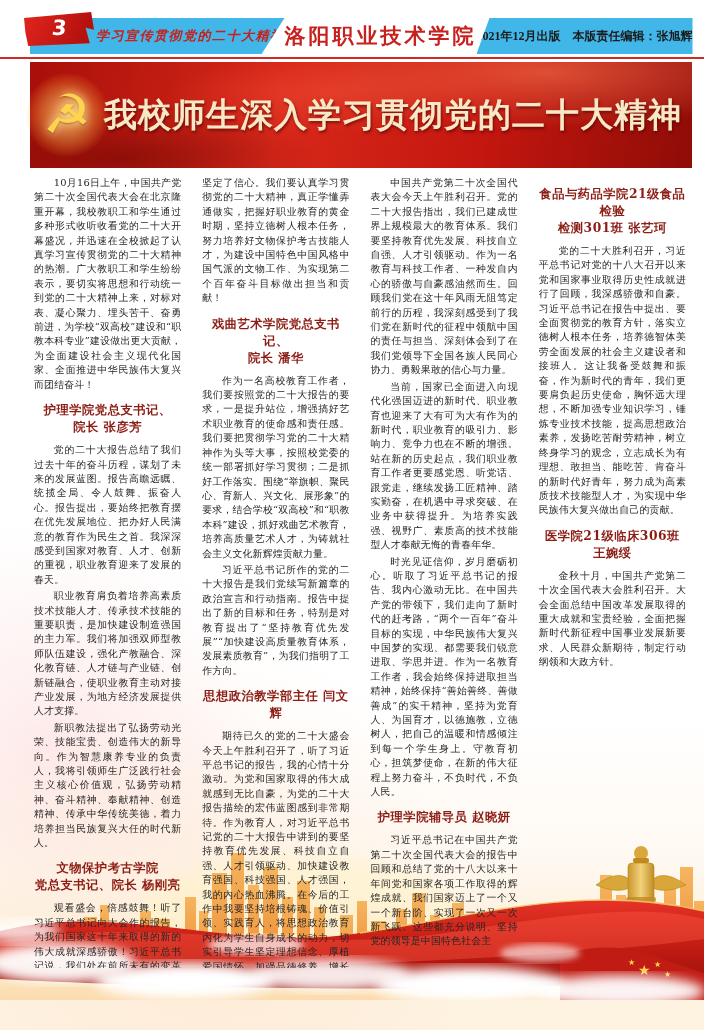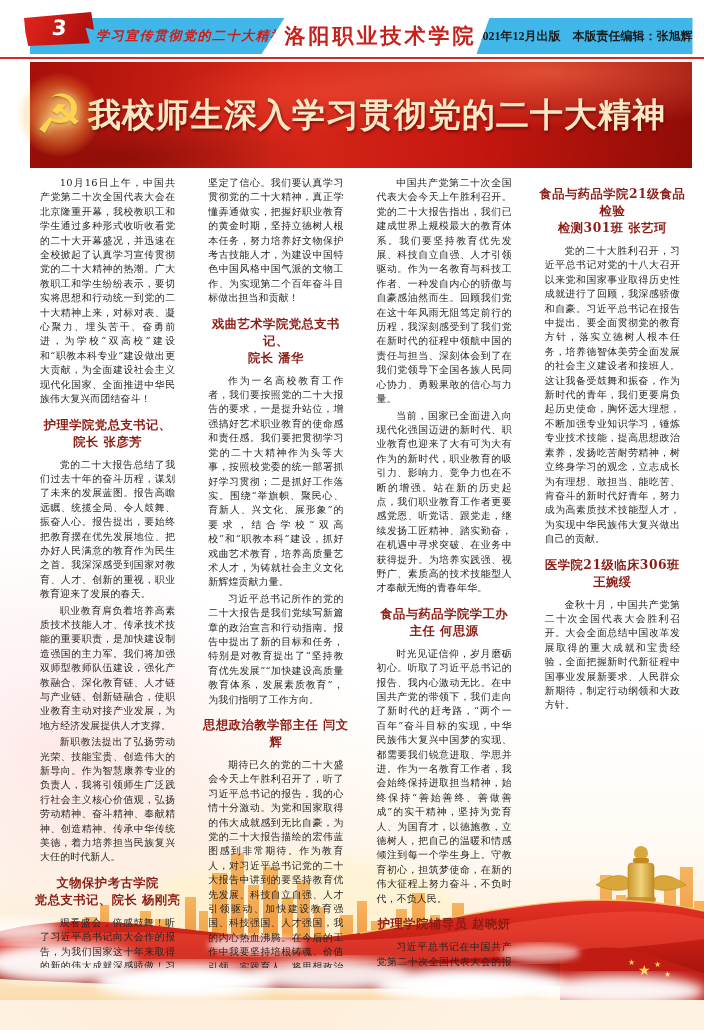--- a/index.html
+++ b/index.html
@@ -66,38 +66,38 @@
     position:absolute;width:84px;height:84px;border-radius:50%;
     background:radial-gradient(circle,rgba(255,220,120,.8),rgba(255,180,60,.25) 55%,transparent 72%);
   }
   .emblem .glyph{
     position:relative;font-family:"DejaVu Sans",sans-serif;font-size:54px;color:#ffd34d;
     text-shadow:0 0 10px #ffe9a0,0 1px 2px #7a3c00;line-height:1;
   }
   .banner-title{
     flex:1;text-align:center;color:#f8e9c6;font-weight:bold;font-size:33px;
     font-family:"DejaVu Sans","Liberation Sans",sans-serif;letter-spacing:1px;
-    text-shadow:1px 2px 3px rgba(80,0,0,.65);padding-right:26px;white-space:nowrap;
+    text-shadow:1px 2px 3px rgba(80,0,0,.65);padding-right:10px;white-space:nowrap;
   }
   
   .page-wash{
     position:absolute;inset:0;z-index:0;
     background:
       radial-gradient(circle at 6% 72%,rgba(250,185,185,.28),transparent 22%),
       radial-gradient(circle at 30% 88%,rgba(253,220,190,.35),transparent 26%),
       linear-gradient(to bottom,rgba(255,255,255,0) 70%,rgba(254,240,222,.55) 88%,rgba(253,233,205,.6) 96%);
   }
   
   .main{
     position:absolute;top:176px;left:30px;width:660px;height:792px;z-index:2;
     display:flex;gap:13px;overflow:hidden;
   }
   .col{flex:1 1 0;min-width:0;}
   .col p{
-    margin:0 10px 2px;font-size:9.9px;line-height:14.4px;color:#262626;
+    margin:0 4px 2px;font-size:9.9px;line-height:14.4px;color:#262626;
     text-align:justify;text-indent:2em;letter-spacing:.2px;
   }
   .col p.noindent{text-indent:0;}
   .col .head{
     color:#8c1d15;font-weight:bold;font-size:12.3px;line-height:17px;
     text-align:center;margin:9px 2px 8px;white-space:pre-line;letter-spacing:.5px;
     font-family:"DejaVu Serif",serif;
   }
   
   .decoration{position:absolute;left:0;top:845px;width:704px;height:155px;z-index:1;}
@@ -248,22 +248,20 @@
     <div class="head">戏曲艺术学院党总支书记、
 院长  潘华</div>
     <p>作为一名高校教育工作者，我们要按照党的二十大报告的要求，一是提升站位，增强搞好艺术职业教育的使命感和责任感。我们要把贯彻学习党的二十大精神作为头等大事，按照校党委的统一部署抓好学习贯彻；二是抓好工作落实。围绕“举旗帜、聚民心、育新人、兴文化、展形象”的要求，结合学校“双高校”和“职教本科”建设，抓好戏曲艺术教育，培养高质量艺术人才，为铸就社会主义文化新辉煌贡献力量。</p>
     <p>习近平总书记所作的党的二十大报告是我们党续写新篇章的政治宣言和行动指南。报告中提出了新的目标和任务，特别是对教育提出了“坚持教育优先发展”“加快建设高质量教育体系，发展素质教育”，为我们指明了工作方向。</p>
     <div class="head">思想政治教学部主任  闫文辉</div>
     <p>期待已久的党的二十大盛会今天上午胜利召开了，听了习近平总书记的报告，我的心情十分激动。为党和国家取得的伟大成就感到无比自豪，为党的二十大报告描绘的宏伟蓝图感到非常期待。作为教育人，对习近平总书记党的二十大报告中讲到的要坚持教育优先发展、科技自立自强、人才引领驱动、加快建设教育强国、科技强国、人才强国，我的内心热血沸腾。在今后的工作中我要坚持培根铸魂、价值引领、实践育人，将思想政治教育内化为学生自身成长的动力，切实引导学生坚定理想信念、厚植爱国情怀，加强品德修养，增长知识见识、培养奋斗精神、增强综合素质，为每一个学生的幸福人生筑牢价值底座。坚持立德树人、坚持五育并举、为党育人、为国育才、培养德智体美劳全面发展的社会主义建设者和接班人，以实际行动、学习和贯彻党的二十大精神。</p>
   </div>
   <div class="col">
     <p>中国共产党第二十次全国代表大会今天上午胜利召开。党的二十大报告指出，我们已建成世界上规模最大的教育体系。我们要坚持教育优先发展、科技自立自强、人才引领驱动。作为一名教育与科技工作者、一种发自内心的骄傲与自豪感油然而生。回顾我们党在这十年风雨无阻笃定前行的历程，我深刻感受到了我们党在新时代的征程中领航中国的责任与担当、深刻体会到了在我们党领导下全国各族人民同心协力、勇毅果敢的信心与力量。</p>
     <p>当前，国家已全面进入向现代化强国迈进的新时代、职业教育也迎来了大有可为大有作为的新时代，职业教育的吸引力、影响力、竞争力也在不断的增强。站在新的历史起点，我们职业教育工作者更要感党恩、听党话、跟党走，继续发扬工匠精神、踏实勤奋，在机遇中寻求突破、在业务中获得提升。为培养实践强、视野广、素质高的技术技能型人才奉献无悔的青春年华。</p>
-    <div class="head">食品与药品学院学工办
-主任  何思源</div>
     <p>时光见证信仰，岁月磨砺初心。听取了习近平总书记的报告、我内心激动无比。在中国共产党的带领下，我们走向了新时代的赶考路，“两个一百年”奋斗目标的实现，中华民族伟大复兴中国梦的实现、都需要我们锐意进取、学思并进。作为一名教育工作者，我会始终保持进取担当精神，始终保持“善始善终、善做善成”的实干精神，坚持为党育人、为国育才，以德施教，立德树人，把自己的温暖和情感倾注到每一个学生身上。守教育初心，担筑梦使命，在新的伟大征程上努力奋斗，不负时代，不负人民。</p>
     <div class="head">护理学院辅导员  赵晓妍</div>
     <p>习近平总书记在中国共产党第二十次全国代表大会的报告中回顾和总结了党的十八大以来十年间党和国家各项工作取得的辉煌成就、我们国家迈上了一个又一个新台阶、实现了一次又一次新飞跃。这些都充分说明、坚持党的领导是中国特色社会主</p>
   </div>
   <div class="col">
     <div class="head">食品与药品学院21级食品检验
 检测301班  张艺珂</div>
     <p>党的二十大胜利召开，习近平总书记对党的十八大召开以来党和国家事业取得历史性成就进行了回顾，我深感骄傲和自豪。习近平总书记在报告中提出、要全面贯彻党的教育方针，落实立德树人根本任务，培养德智体美劳全面发展的社会主义建设者和接班人。这让我备受鼓舞和振奋，作为新时代的青年，我们更要肩负起历史使命，胸怀远大理想，不断加强专业知识学习，锤炼专业技术技能，提高思想政治素养，发扬吃苦耐劳精神，树立终身学习的观念，立志成长为有理想、敢担当、能吃苦、肯奋斗的新时代好青年，努力成为高素质技术技能型人才，为实现中华民族伟大复兴做出自己的贡献。</p>
     <div class="head">医学院21级临床306班  王婉绥</div>
     <p>金秋十月，中国共产党第二十次全国代表大会胜利召开。大会全面总结中国改革发展取得的重大成就和宝贵经验，全面把握新时代新征程中国事业发展新要求、人民群众新期待，制定行动纲领和大政方针。</p>

